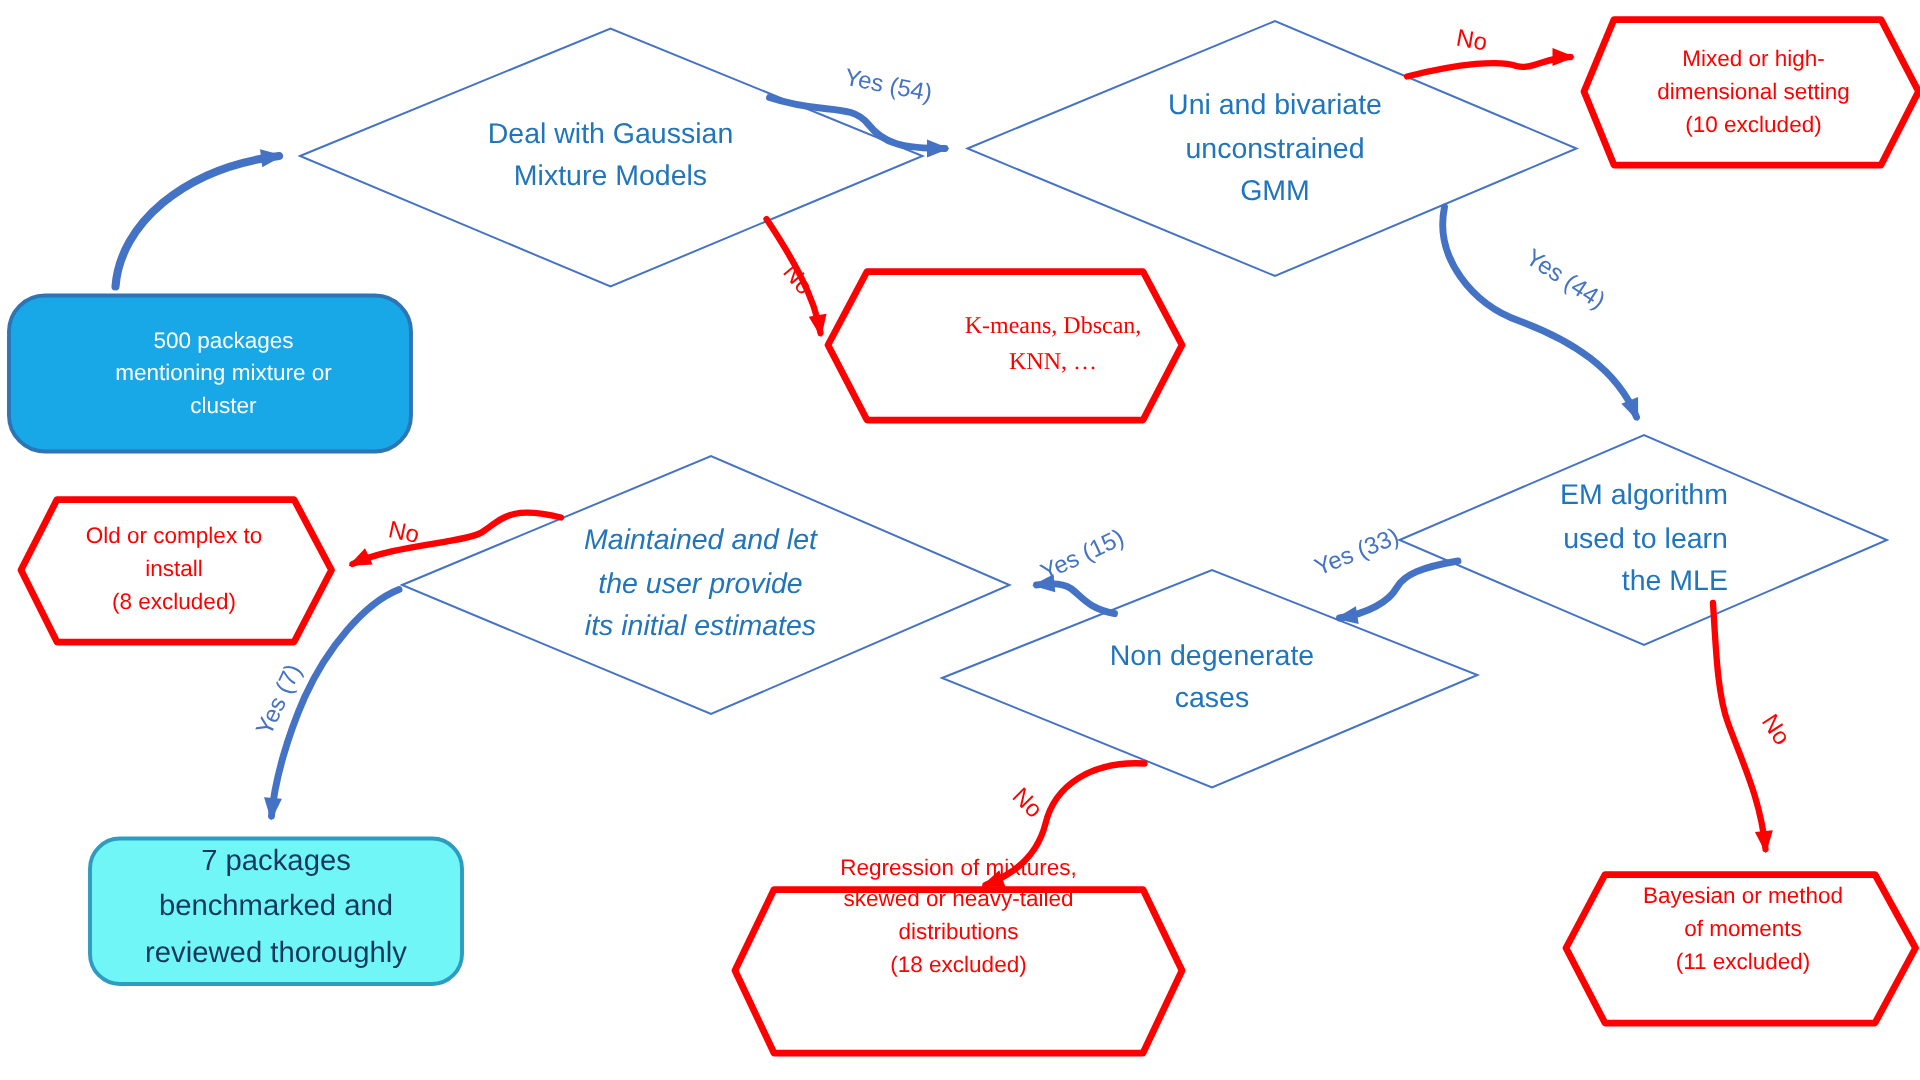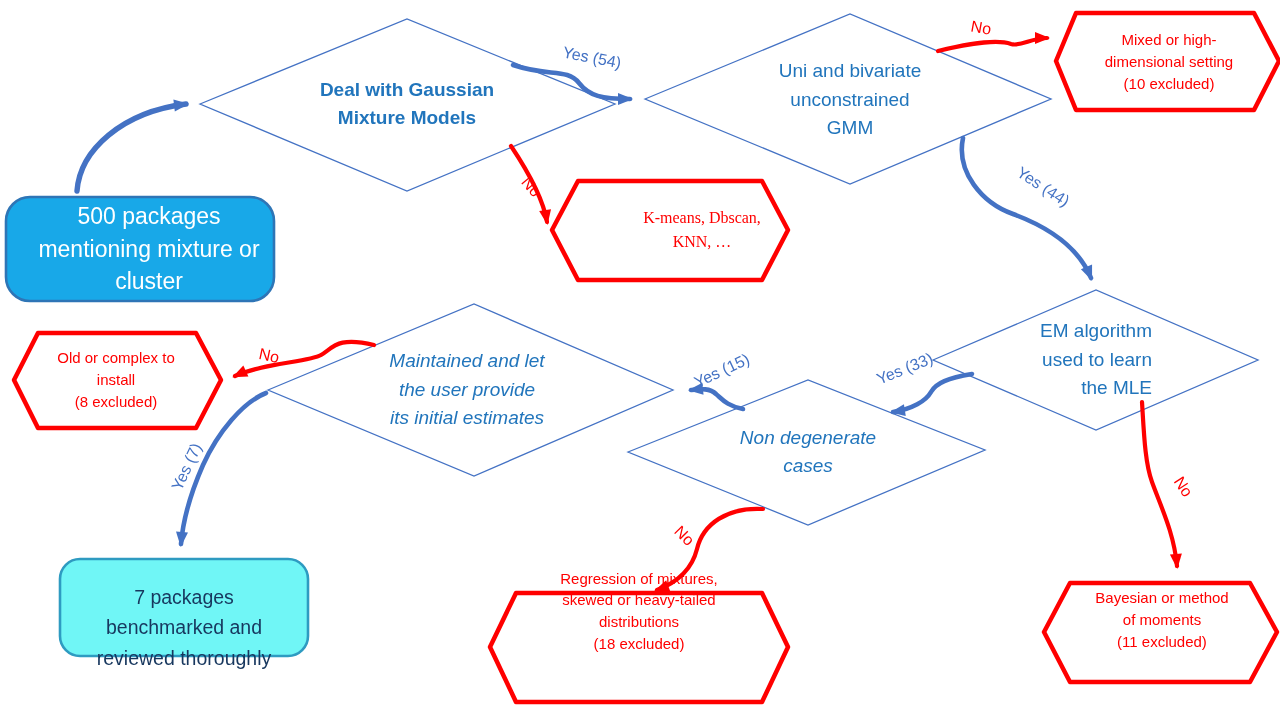--- a/index.html
+++ b/index.html
@@ -27,21 +27,21 @@
 
   
   .node-text {
     position:absolute;
     display:flex; align-items:center; justify-content:center;
     text-align:center; white-space:pre-line; pointer-events:none;
   }
   .blue-node  { color:var(--node-text-blue); font-size:19px; line-height:1.5; }
   .red-node   { color:var(--red); font-size:15px; line-height:1.45; }
   .red-node-lg{ color:var(--red); font-size:16px; line-height:1.5; }
-  .white-node { color:#ffffff; font-size:23px; line-height:1.42;padding-left:18px; }
+  .white-node { color:#ffffff; font-size:15px; line-height:1.42;padding-left:18px; }
   .final-node { color:var(--final-text); font-size:19.5px; line-height:1.55; }
 
   
   .edge-label {
     position:absolute;
     font-size:16px; white-space:nowrap; pointer-events:none;
     transform:translate(-50%,-50%) rotate(var(--rot,0deg));
   }
   .edge-label.blue { color:var(--blue-arrow); }
   .edge-label.red  { color:var(--red); }
@@ -81,49 +81,49 @@
   <path class="edge-blue" d="M 743,409 C 727,406 722,399 716,394 C 710,388 701,389 691,390" marker-end="url(#ah-blue)"></path>
   <path class="edge-red" d="M 374,345 C 337,336 333,348 321,355 C 309,362 263,363 235,376" marker-end="url(#ah-red)"></path>
   <path class="edge-blue" d="M 266,393 C 243,402 218,432 203,465 C 192,490 183,520 181,544" marker-end="url(#ah-blue)"></path>
   <path class="edge-red" d="M 763,509 C 727,507 703,524 697,549 C 691,573 673,584 657,590" marker-end="url(#ah-red)"></path>
   <path class="edge-red" d="M 1142,402 C 1144,434 1145,463 1152,482 C 1161,507 1174,533 1177,566" marker-end="url(#ah-red)"></path>
 </svg>
 
 <div class="node-text white-node" style="left:6px;top:197px;width:268px;height:104px;">500 packages
 mentioning mixture or
 cluster</div>
-<div class="node-text blue-node" style="left:257px;top:48px;width:300px;height:112px;font-weight:bold;">Deal with Gaussian
+<div class="node-text blue-node" style="left:257px;top:48px;width:300px;height:112px;">Deal with Gaussian
 Mixture Models</div>
 <div class="node-text blue-node" style="left:718px;top:36px;width:264px;height:128px;">Uni and bivariate
 unconstrained
 GMM</div>
 <div class="node-text blue-node" style="left:986px;top:302px;width:220px;height:116px;text-align:right;">EM algorithm
 used to learn
 the MLE</div>
-<div class="node-text blue-node" style="left:688px;top:414px;width:240px;height:76px;font-style:italic;">Non degenerate
+<div class="node-text blue-node" style="left:688px;top:414px;width:240px;height:76px;">Non degenerate
 cases</div>
 <div class="node-text blue-node" style="left:337px;top:332px;width:260px;height:116px;font-style:italic;">Maintained and let
 the user provide
 its initial estimates</div>
 <div class="node-text red-node-lg" style="left:588px;top:186px;width:228px;height:88px;font-family:Liberation Serif, serif;">K-means, Dbscan,
 KNN, …</div>
 <div class="node-text red-node" style="left:1062px;top:18px;width:214px;height:88px;">Mixed or high-
 dimensional setting
 (10 excluded)</div>
 <div class="node-text red-node" style="left:20px;top:336px;width:192px;height:88px;">Old or complex to
 install
 (8 excluded)</div>
 <div class="node-text red-node" style="left:502px;top:572px;width:274px;height:78px;">Regression of mixtures,
 skewed or heavy-tailed
 distributions
 (18 excluded)</div>
 <div class="node-text red-node" style="left:1050px;top:576px;width:224px;height:88px;">Bayesian or method
 of moments
 (11 excluded)</div>
-<div class="node-text final-node" style="left:60px;top:579px;width:248px;height:97px;">7 packages
+<div class="node-text final-node" style="left:60px;top:556px;width:248px;height:97px;">7 packages
 benchmarked and
 reviewed thoroughly</div>
 
 <div class="edge-label blue" style="left:592px;top:58px;--rot:11deg;">Yes (54)</div>
 <div class="edge-label red" style="left:531px;top:187px;--rot:50deg;">No</div>
 <div class="edge-label red" style="left:981px;top:28px;--rot:10deg;">No</div>
 <div class="edge-label blue" style="left:1043px;top:187px;--rot:33deg;">Yes (44)</div>
 <div class="edge-label blue" style="left:905px;top:369px;--rot:-22deg;">Yes (33)</div>
 <div class="edge-label blue" style="left:722px;top:371px;--rot:-25deg;">Yes (15)</div>
 <div class="edge-label red" style="left:269px;top:356px;--rot:12deg;">No</div>

